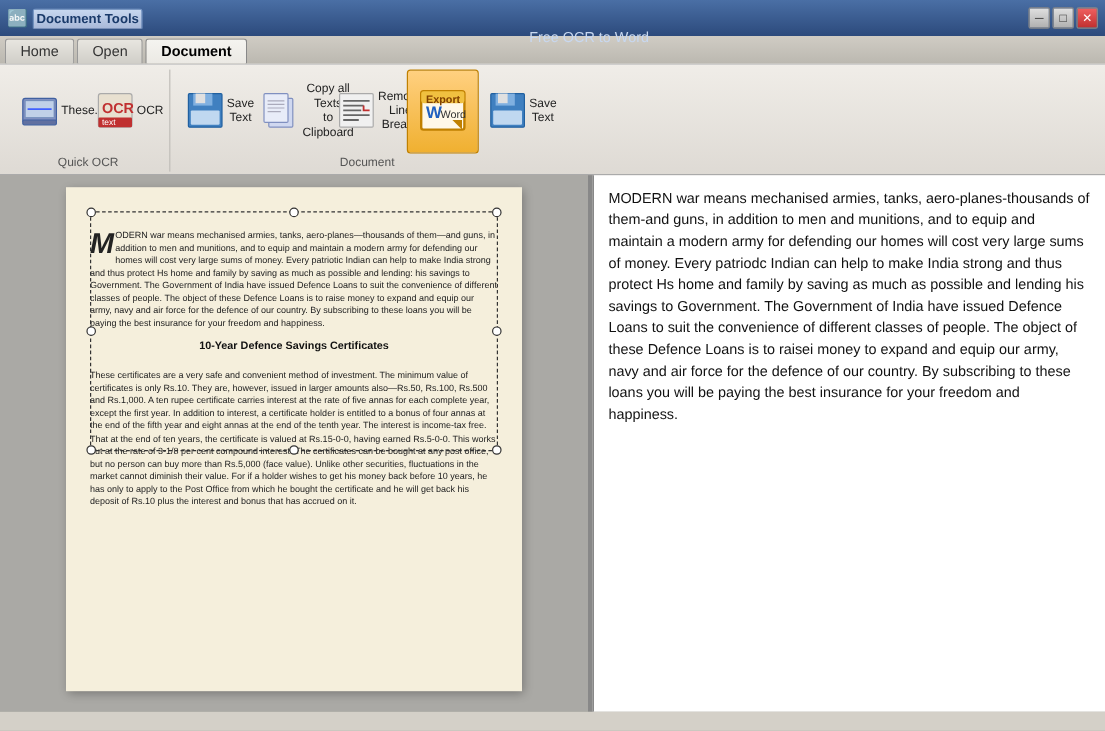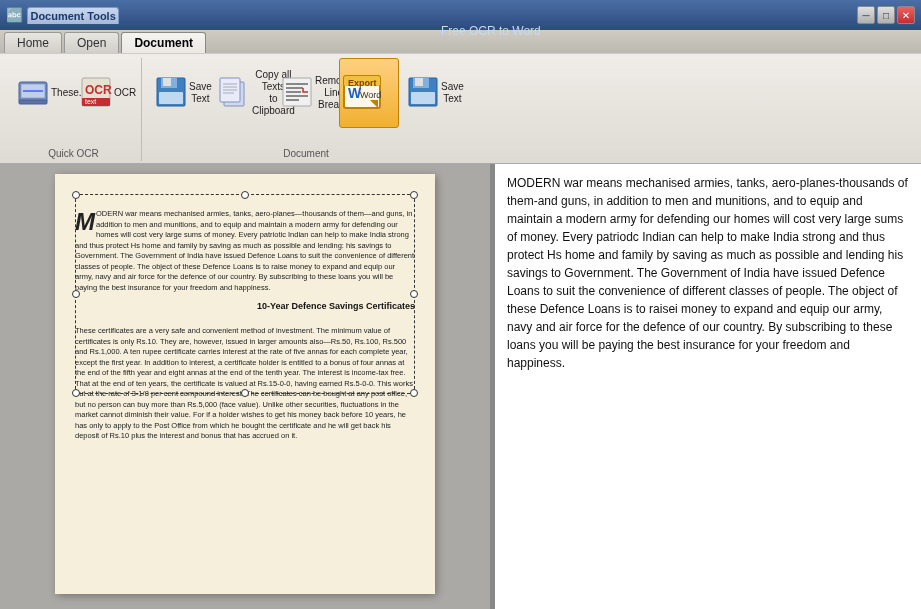--- a/index.html
+++ b/index.html
@@ -86,21 +86,21 @@
       flex-direction: column;
       align-items: center;
       border-right: 1px solid #c0bdb8;
       padding: 0 6px 2px;
     }
     .ribbon-group:last-child { border-right: none; }
     .ribbon-buttons { display: flex; gap: 3px; flex: 1; align-items: flex-start; }
     .ribbon-group-label {
       font-size: 10px;
       color: #555;
-      margin-top: 20px;
+      margin-top: 2px;
       text-align: center;
     }
 
     .ribbon-btn {
       display: flex;
       flex-direction: row;
       align-items: center;
       justify-content: flex-start;
       width: 60px;
       min-height: 70px;
@@ -110,20 +110,21 @@
       border-radius: 3px;
       background: transparent;
       font-size: 10px;
       color: #222;
       text-align: center;
       line-height: 1.2;
     }
     .ribbon-btn.active-btn {
       background: linear-gradient(to bottom, #ffd080, #f0b030);
       border: 1px solid #c08000;
+      justify-content: center;
     }
     .ribbon-btn-icon {
       width: 40px; height: 40px;
       margin-bottom: 3px;
       display: flex; align-items: center; justify-content: center;
       font-size: 24px;
     }
     .ribbon-btn-label { font-size: 10px; color: #222; text-align: center; }
 
     
@@ -189,21 +190,21 @@
       line-height: 0.8;
       font-weight: bold;
       font-style: italic;
       margin-right: 1px;
       margin-top: 3px;
     }
 
     .doc-heading {
       font-size: 9px;
       font-weight: bold;
-      text-align: right;
+      text-align: center;
       margin: 8px 0 4px;
       color: #111;
     }
 
     
     .divider-vertical {
       width: 4px;
       background: #888;
       cursor: col-resize;
     }

